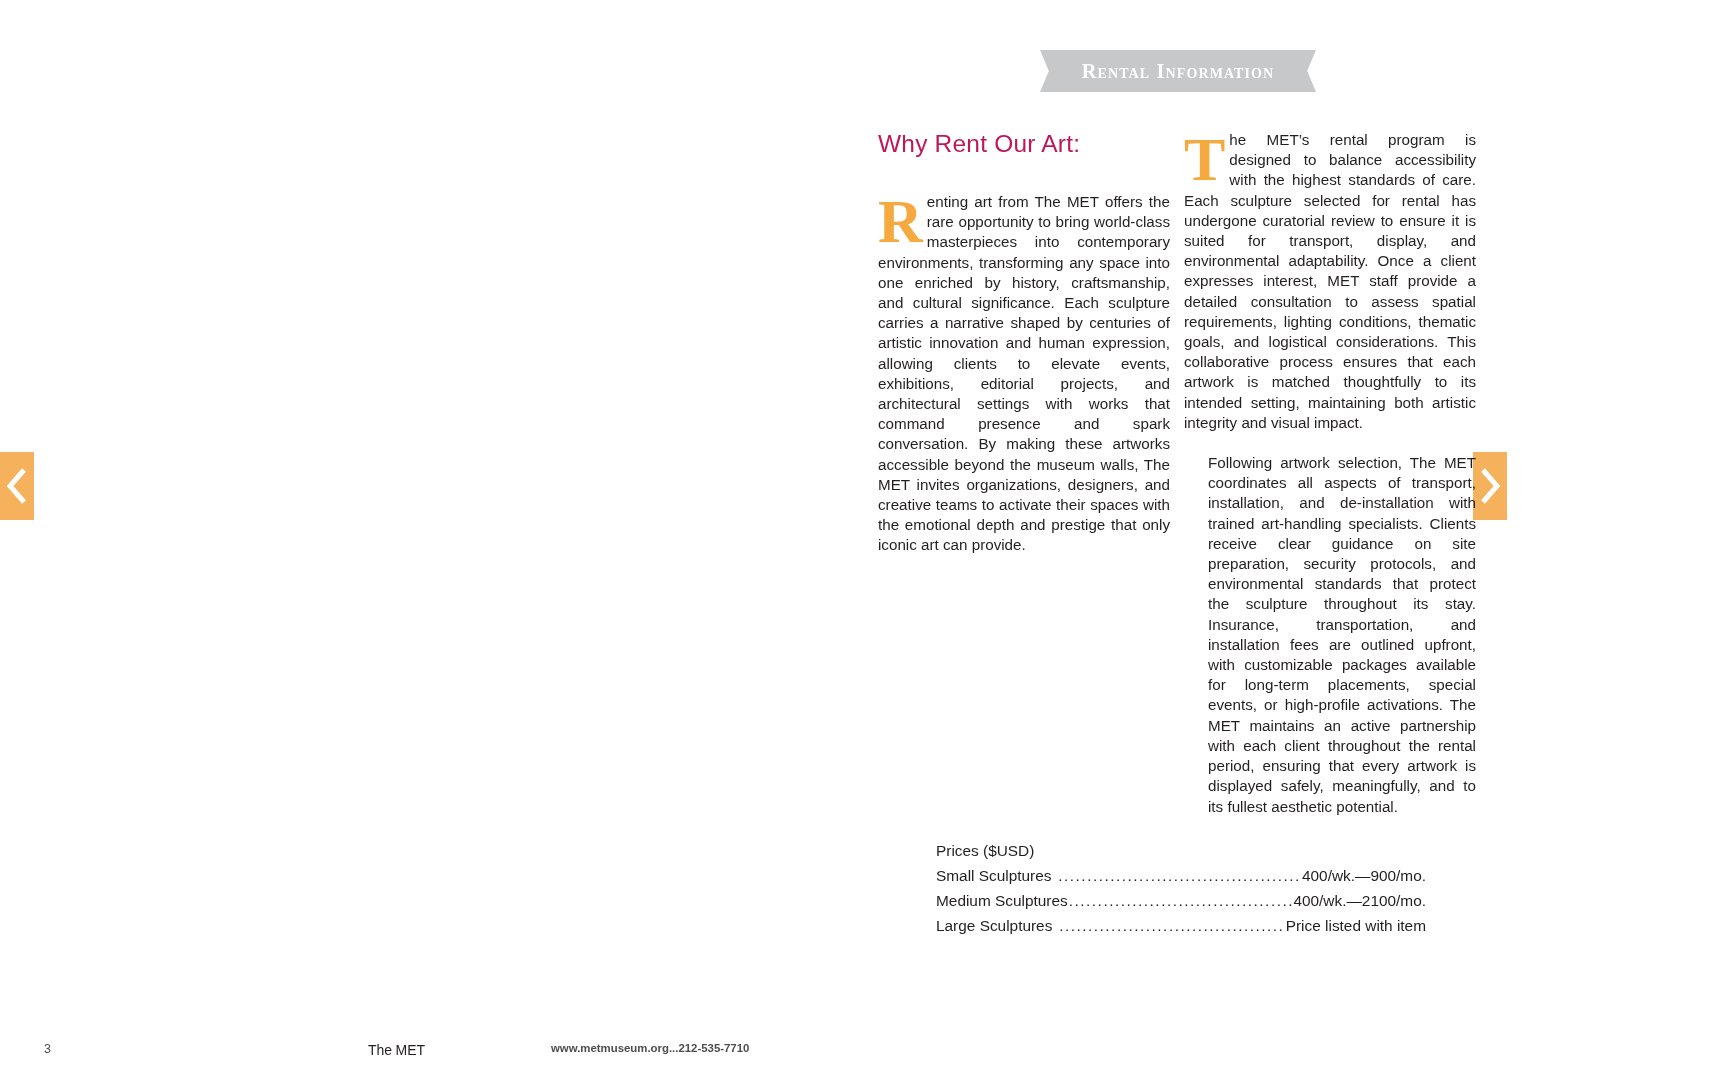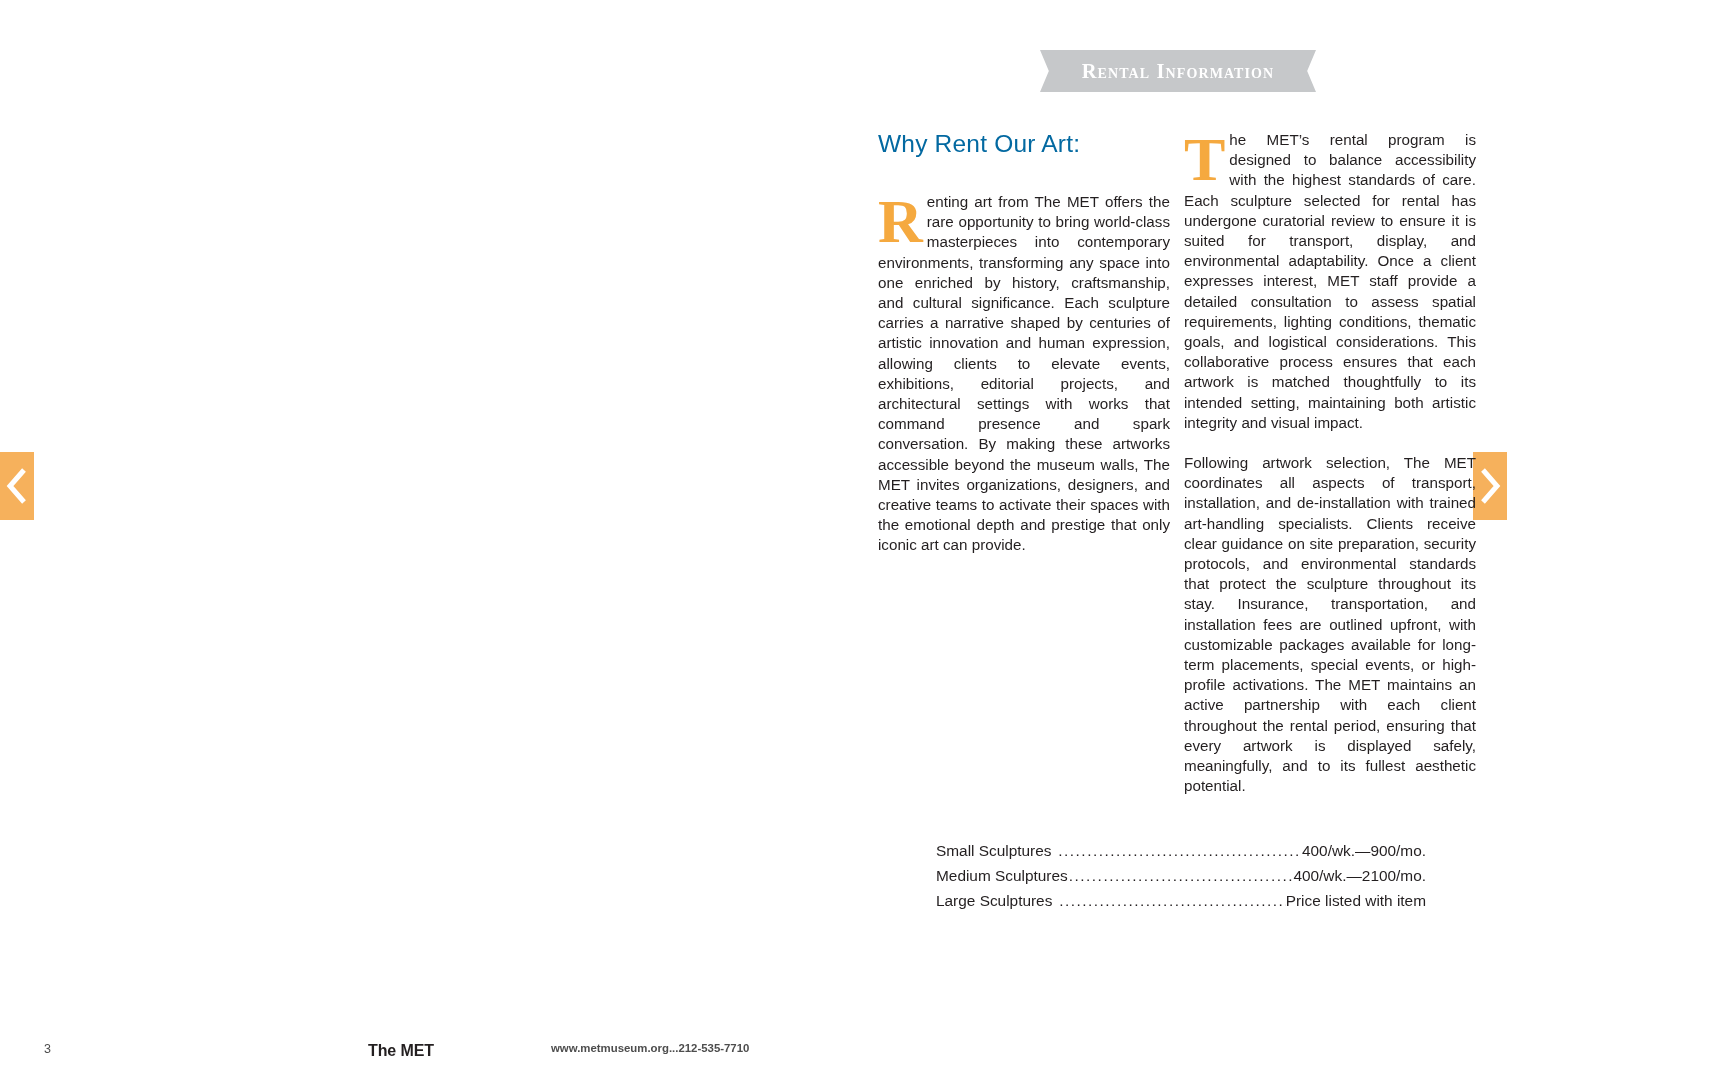--- a/index.html
+++ b/index.html
@@ -82,37 +82,37 @@
     width: 864px;
     display: flex;
     gap: 14px;
   }
   .col {
     width: 292px;
   }
   .col.first { margin-left: 14px; }
 
   .col-heading {
-    color: #0369a1;
+    color: #be185d;
     font-size: 24.5px;
     font-weight: 400;
     letter-spacing: 0.2px;
     margin: 0 0 34px 0;
     white-space: nowrap;
   }
 
   .body-text {
     color: #231f20;
     font-size: 15.2px;
     line-height: 20.2px;
     text-align: justify;
     margin: 0;
     hyphens: manual;
   }
-  .body-text + .body-text { margin-top: 20px; }
+  .body-text + .body-text { margin-top: 20px; margin-left: 24px; }
 
   .dropcap {
     float: left;
     font-family: "Liberation Serif", serif;
     color: #f5a93f;
     font-weight: 700;
     font-size: 62px;
     line-height: 50px;
     padding: 2px 4px 0 0;
     margin-top: 2px;
@@ -160,22 +160,22 @@
   .footer .f-page {
     position: absolute;
     font-size: 12.5px;
     color: #4d4d4d;
   }
   .footer-left  .f-page { left: 44px; }
   .footer-right .f-page { right: 42px; }
 
   .footer .f-center {
     position: absolute;
-    font-weight: 700;
-    font-size: 16px;
+    font-weight: 400;
+    font-size: 14px;
     letter-spacing: -0.1px;
     white-space: nowrap;
   }
   .footer-left  .f-brand { left: 368px; }
   .footer-left  .f-contact {
     position: absolute;
     left: 551px;
     font-size: 11.4px;
     font-weight: 700;
     color: #4d4d4d;
@@ -220,20 +220,21 @@
       <div class="col second">
         <p class="body-text">
           <span class="dropcap">T</span><span>he MET’s rental program is designed to balance accessibility with the highest standards of care. Each sculpture selected for rental has undergone curatorial review to ensure it is suited for transport, display, and environmental adaptability. Once a client expresses interest, MET staff provide a detailed consultation to assess spatial requirements, lighting conditions, thematic goals, and logistical considerations. This collaborative process ensures that each artwork is matched thoughtfully to its intended setting, maintaining both artistic integrity and visual impact.</span>
         </p>
         <p class="body-text">Following artwork selection, The MET coordinates all aspects of transport, installation, and de-installation with trained art-handling specialists. Clients receive clear guidance on site preparation, security protocols, and environmental standards that protect the sculpture throughout its stay. Insurance, transportation, and installation fees are outlined upfront, with customizable packages available for long-term placements, special events, or high-profile activations. The MET maintains an active partnership with each client throughout the rental period, ensuring that every artwork is displayed safely, meaningfully, and to its fullest aesthetic potential.</p>
       </div>
 
     </div>
 
     <div class="prices">
+      <div class="prices-title">Prices ($USD)</div>
 
       <div class="price-row">
         <span class="price-label">Small Sculptures</span>
         <span class="price-leader">&nbsp;........................................................................</span>
         <span class="price-value">400/wk.—900/mo.</span>
       </div>
 
       <div class="price-row">
         <span class="price-label">Medium Sculptures</span>
         <span class="price-leader">........................................................................</span>

